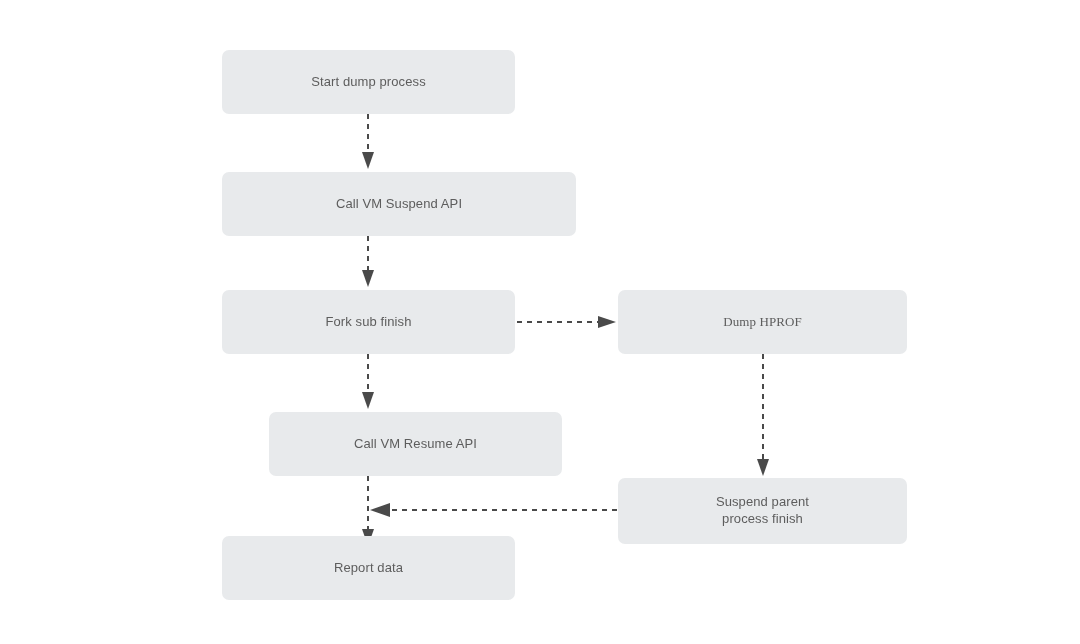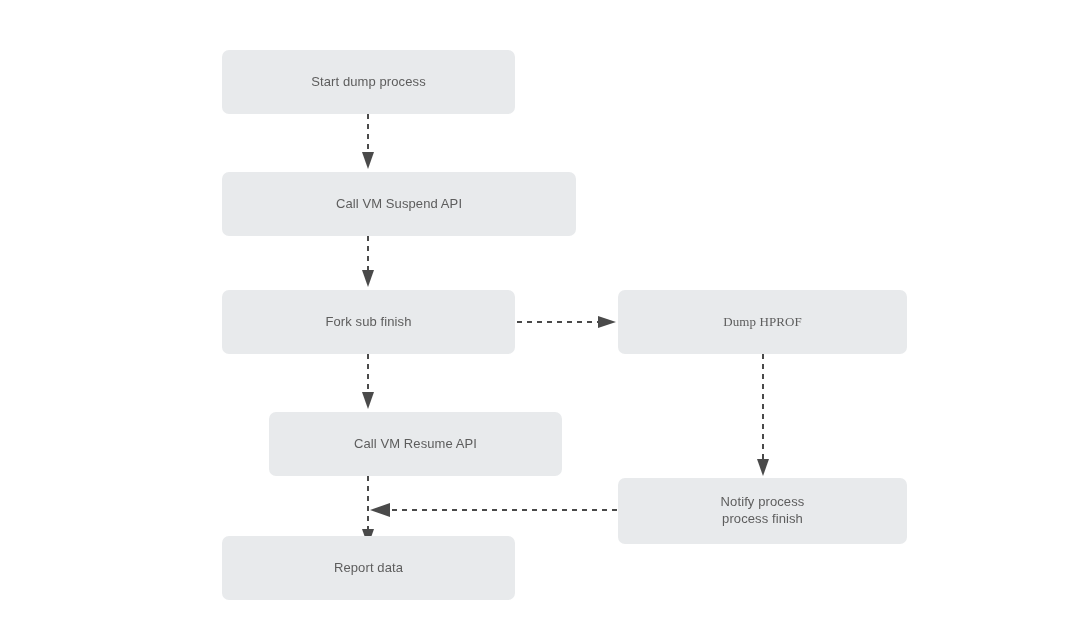--- a/index.html
+++ b/index.html
@@ -111,17 +111,17 @@
 
   <div class="node" style="left:222px; top:536px; width:293px; height:64px;">
     <span class="node-label">Report data</span>
   </div>
 
   <div class="node" style="left:618px; top:290px; width:289px; height:64px;font-family:Liberation Serif, serif;">
     <span class="node-label">Dump HPROF</span>
   </div>
 
   <div class="node" style="left:618px; top:478px; width:289px; height:66px;">
-    <span class="node-label">Notify process
+    <span class="node-label">Suspend parent
 process finish</span>
   </div>
 
 </div>
 
 </body></html>

